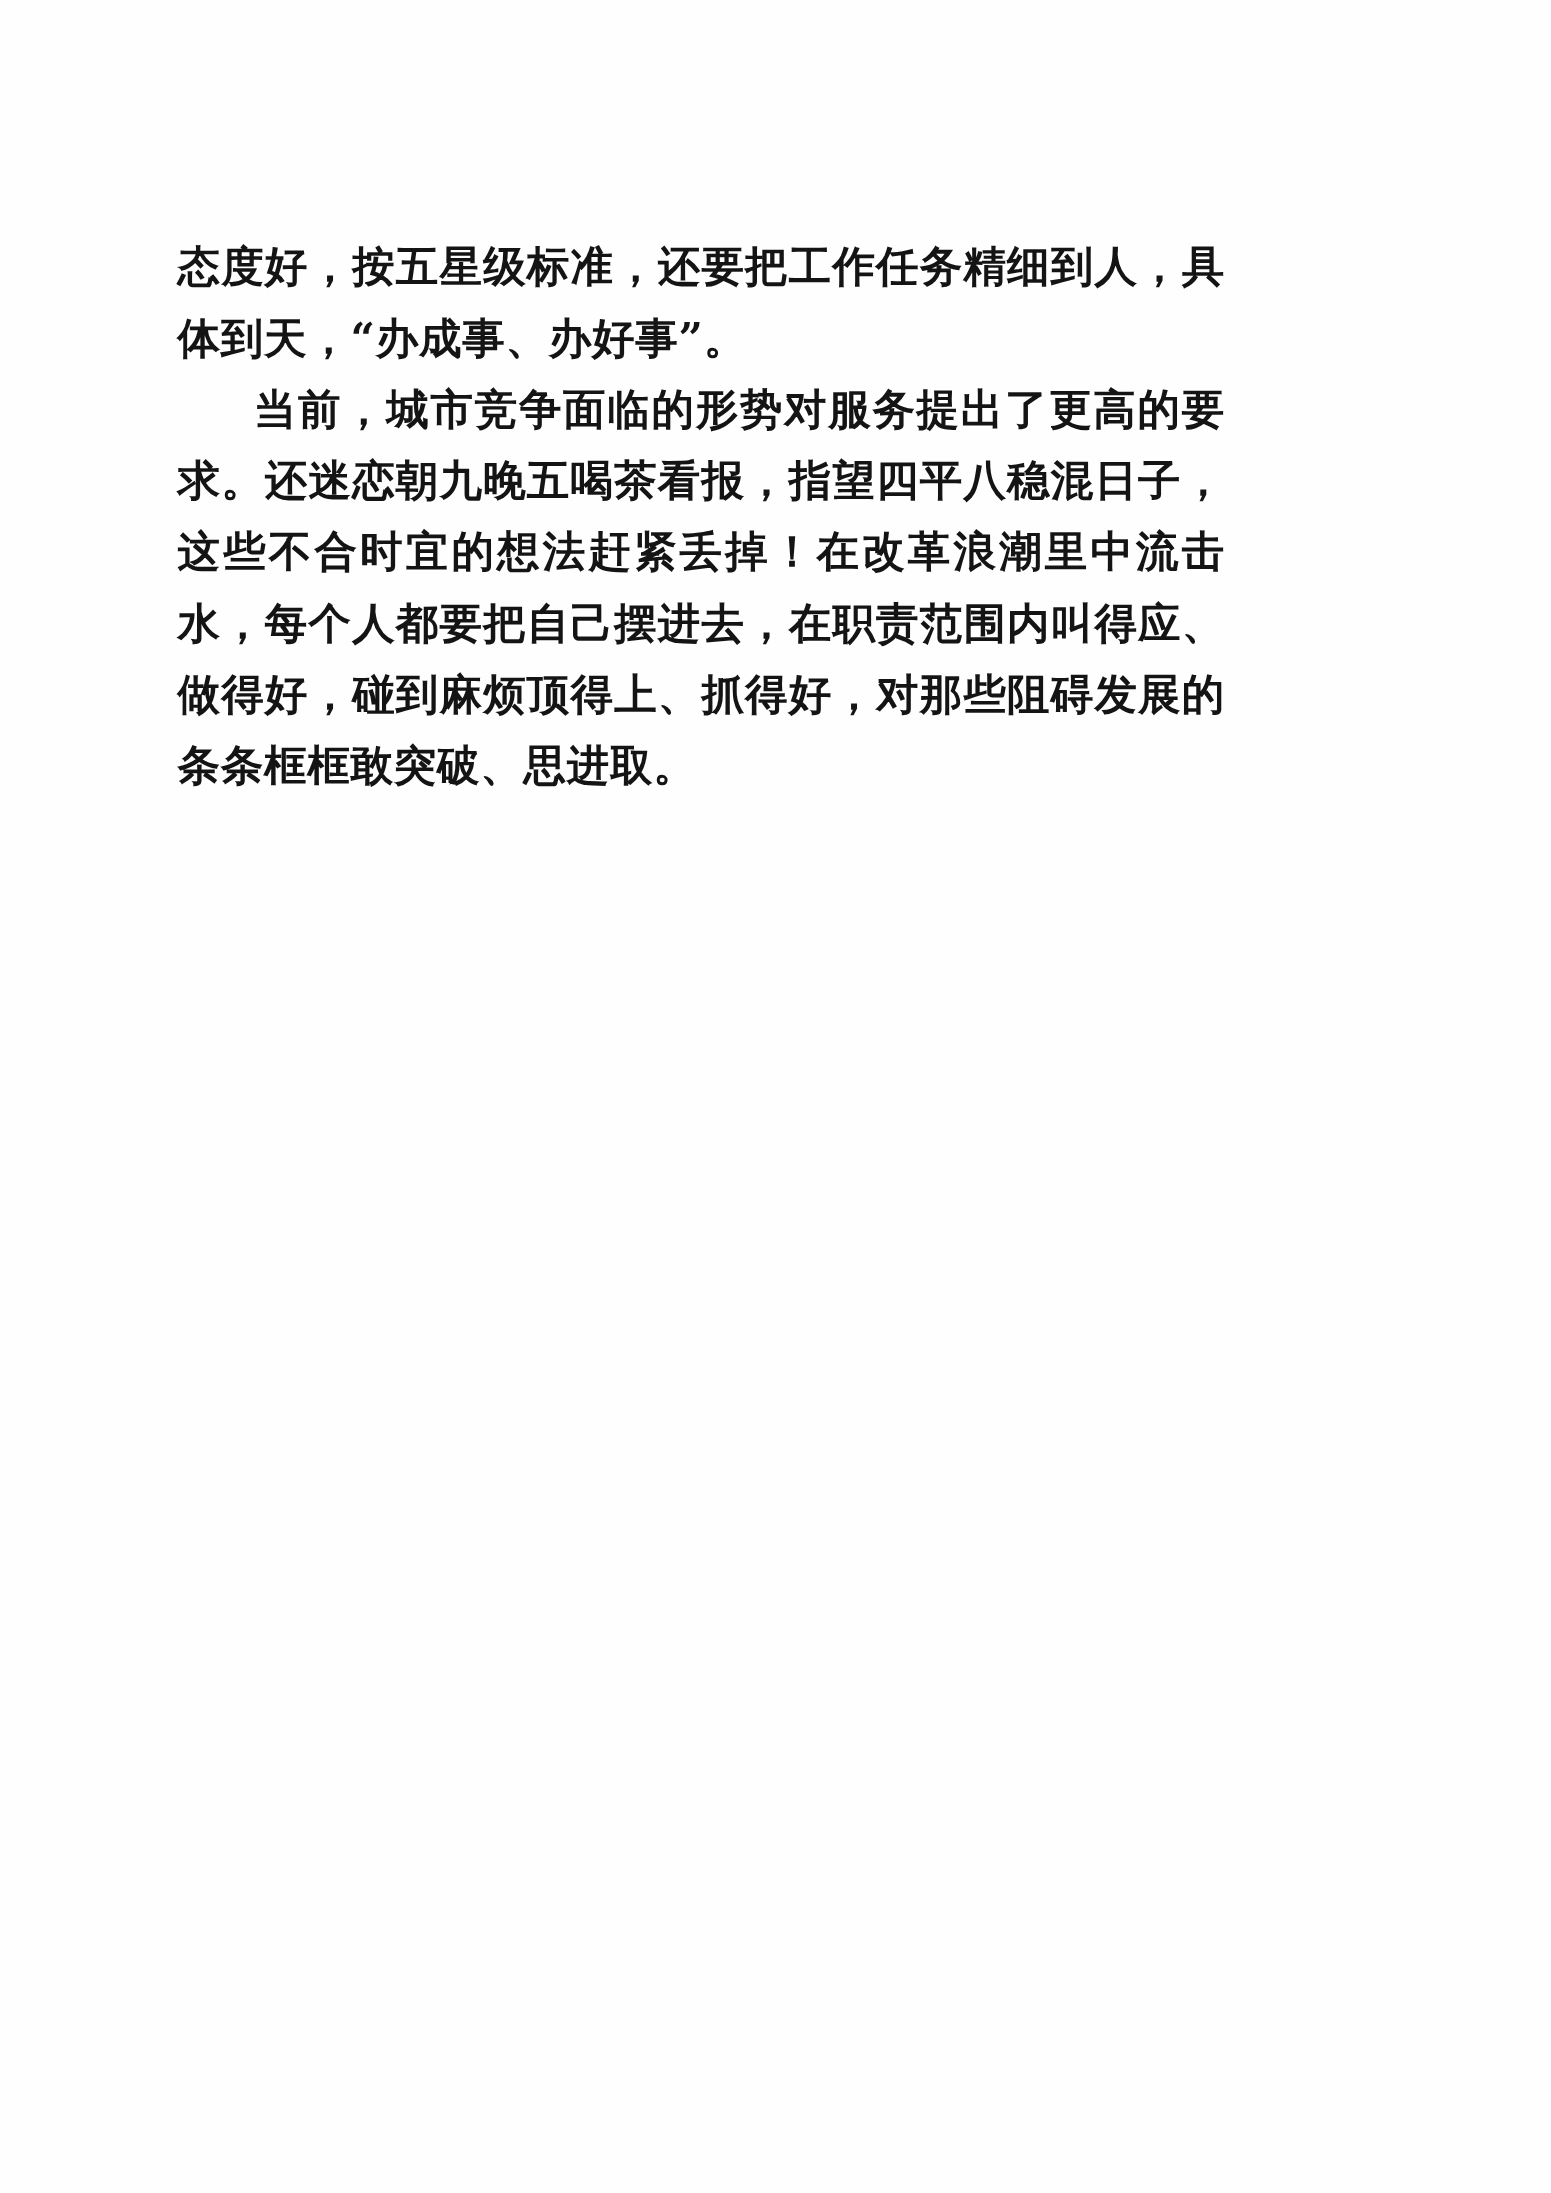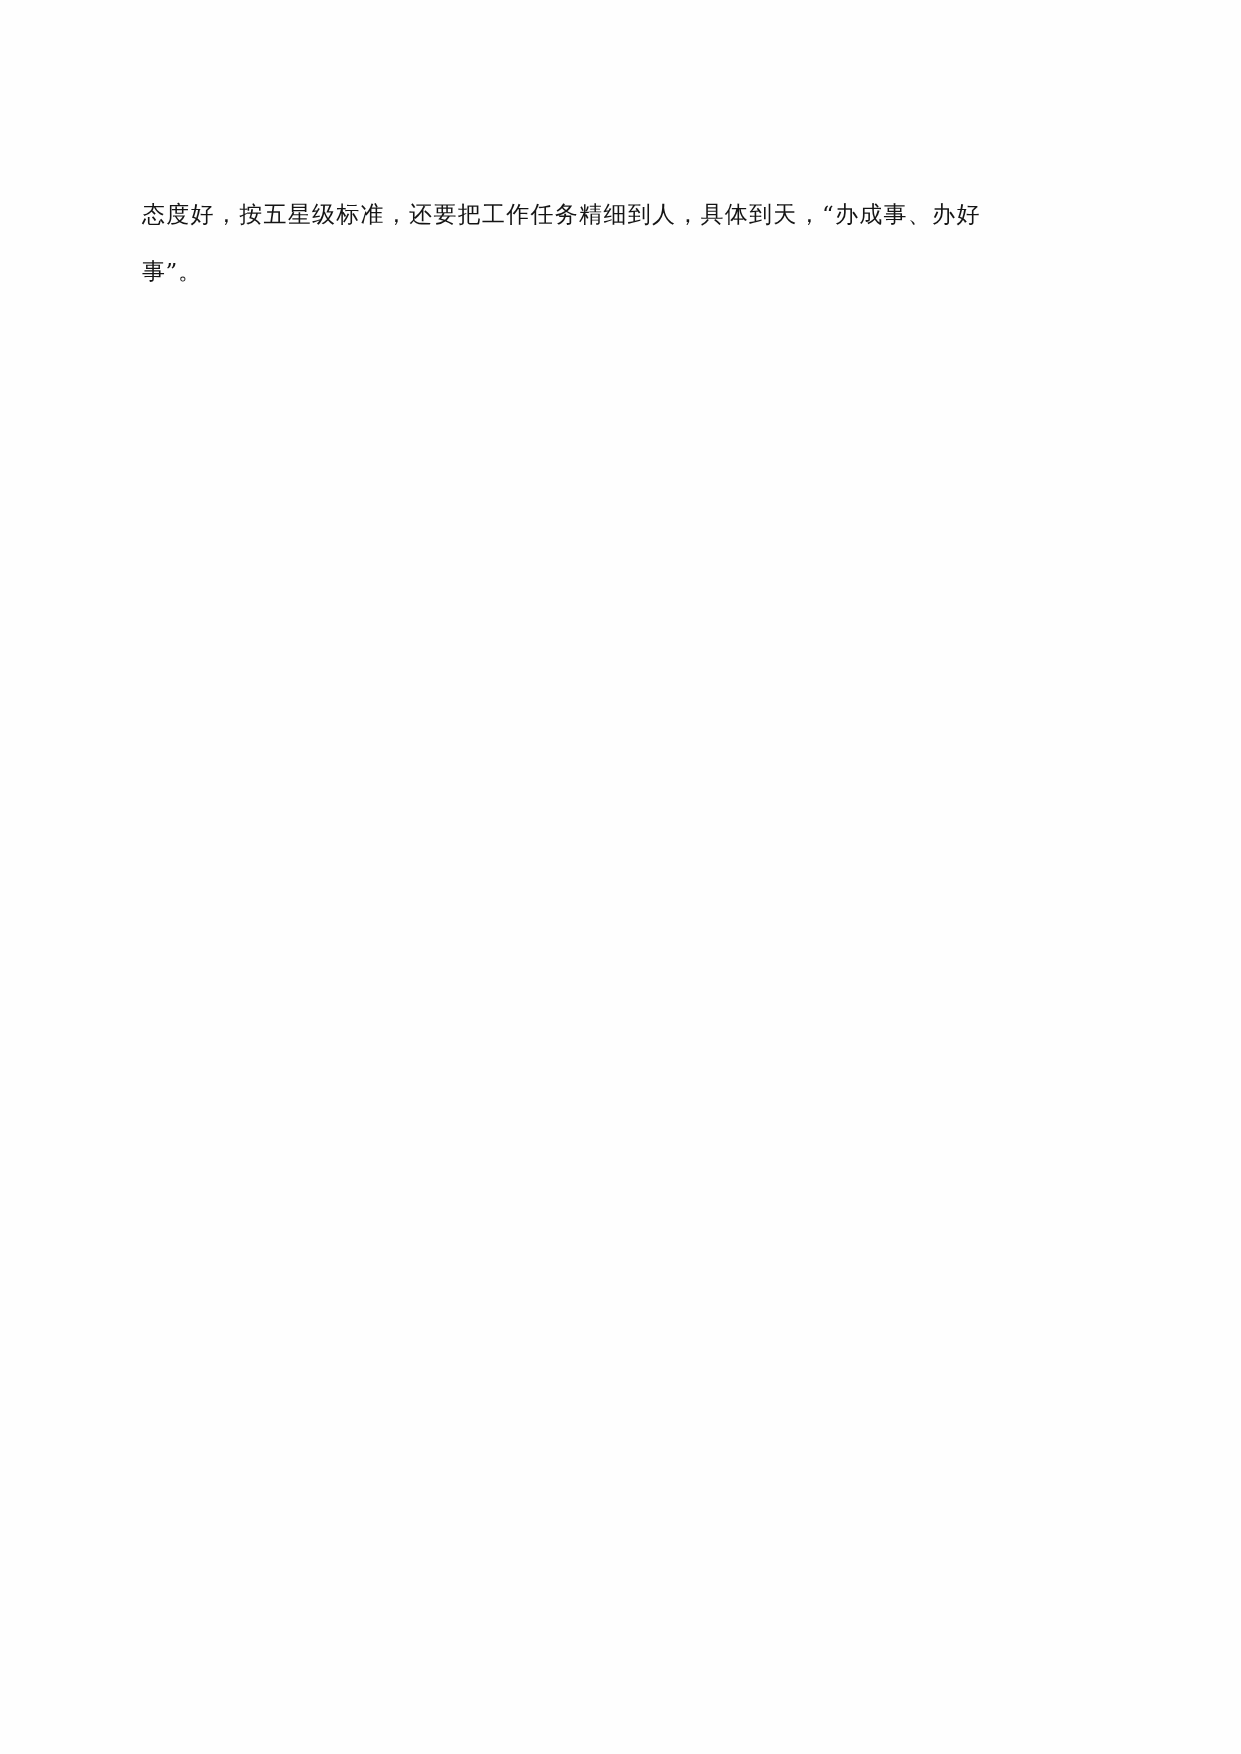--- a/index.html
+++ b/index.html
@@ -25,35 +25,37 @@
     background: #fefefe;
     box-sizing: border-box;
   }
   .content {
     position: absolute;
     left: 142px;
     top: 186px;
     width: 838px;
   }
   .para {
-    font-size: 23px;
+    font-size: 34px;
     line-height: 57px;
     letter-spacing: 0.6px;
     text-align: justify;
     text-justify: inter-ideograph;
     margin: 0;
     color: #141414;
     text-indent: 0;
     white-space: pre-wrap;
     word-break: break-all;
+    font-weight: bold;
   }
   .para.indent {
     text-indent: 61px;
   }
 </style>
 </head>
 <body>
 
 <div class="page">
   <div class="content">
     <p class="para">态度好，按五星级标准，还要把工作任务精细到人，具体到天，“办成事、办好事”。</p>
+    <p class="para indent">当前，城市竞争面临的形势对服务提出了更高的要求。还迷恋朝九晚五喝茶看报，指望四平八稳混日子，这些不合时宜的想法赶紧丢掉！在改革浪潮里中流击水，每个人都要把自己摆进去，在职责范围内叫得应、做得好，碰到麻烦顶得上、抓得好，对那些阻碍发展的条条框框敢突破、思进取。</p>
   </div>
 </div>
 
 </body></html>

